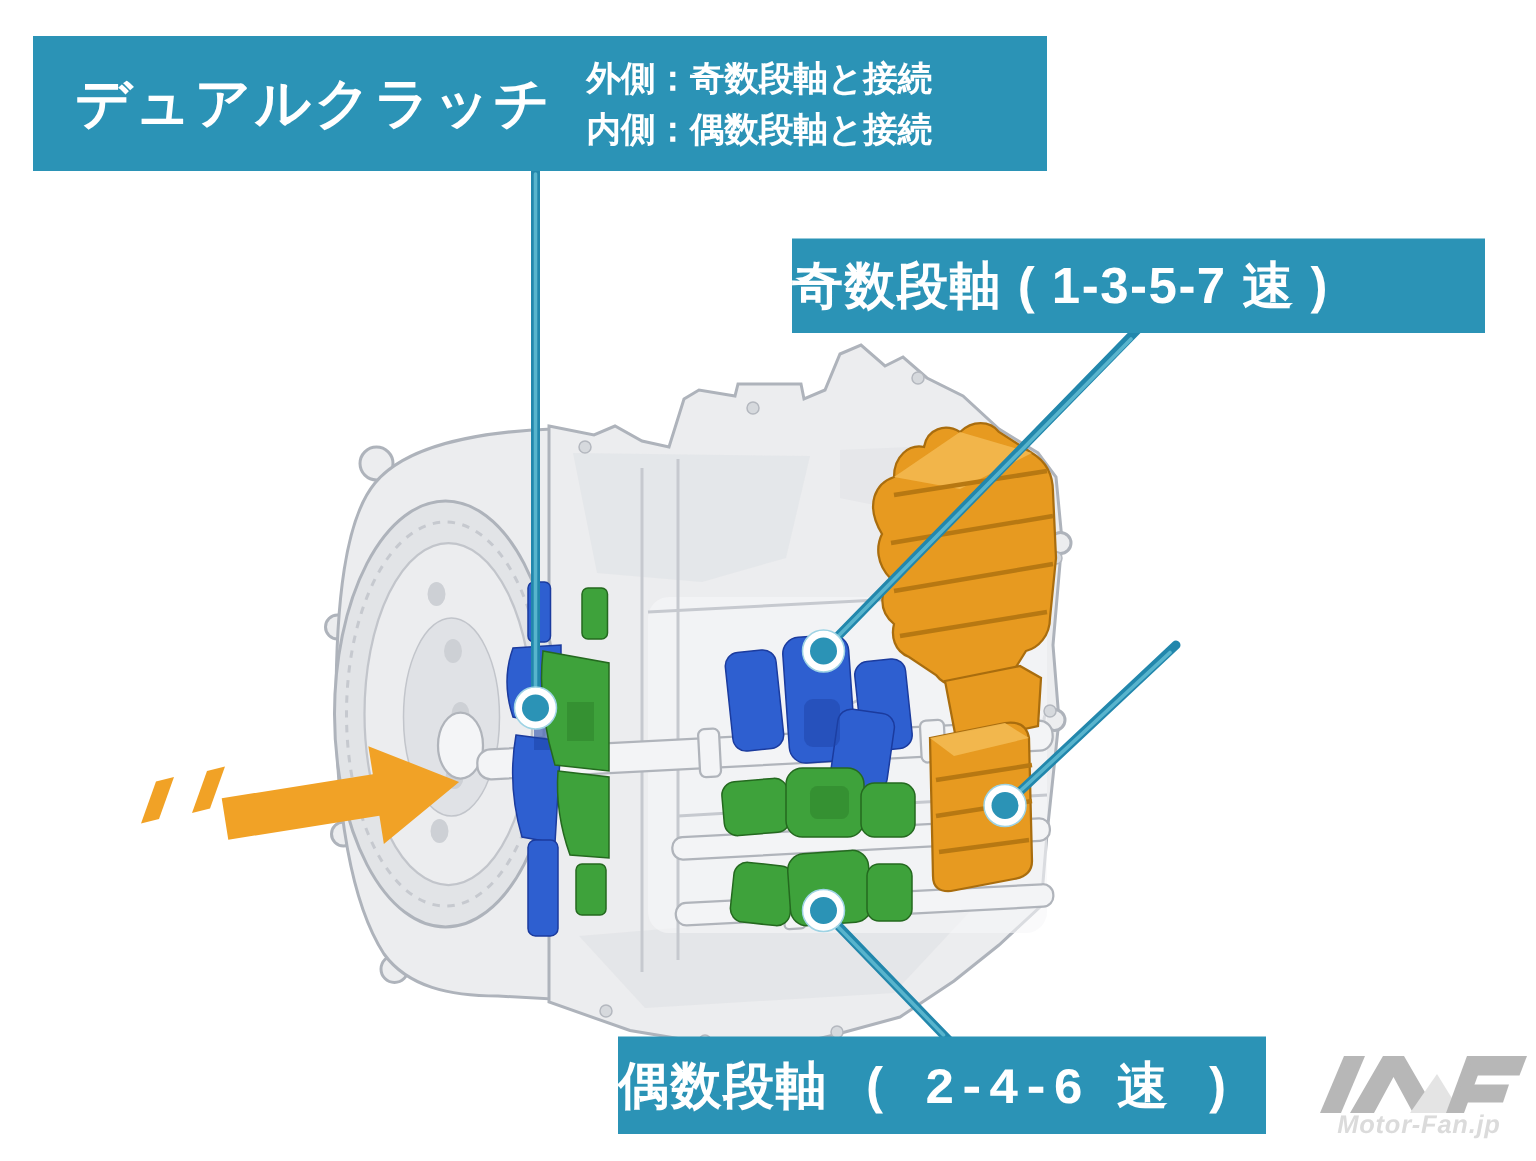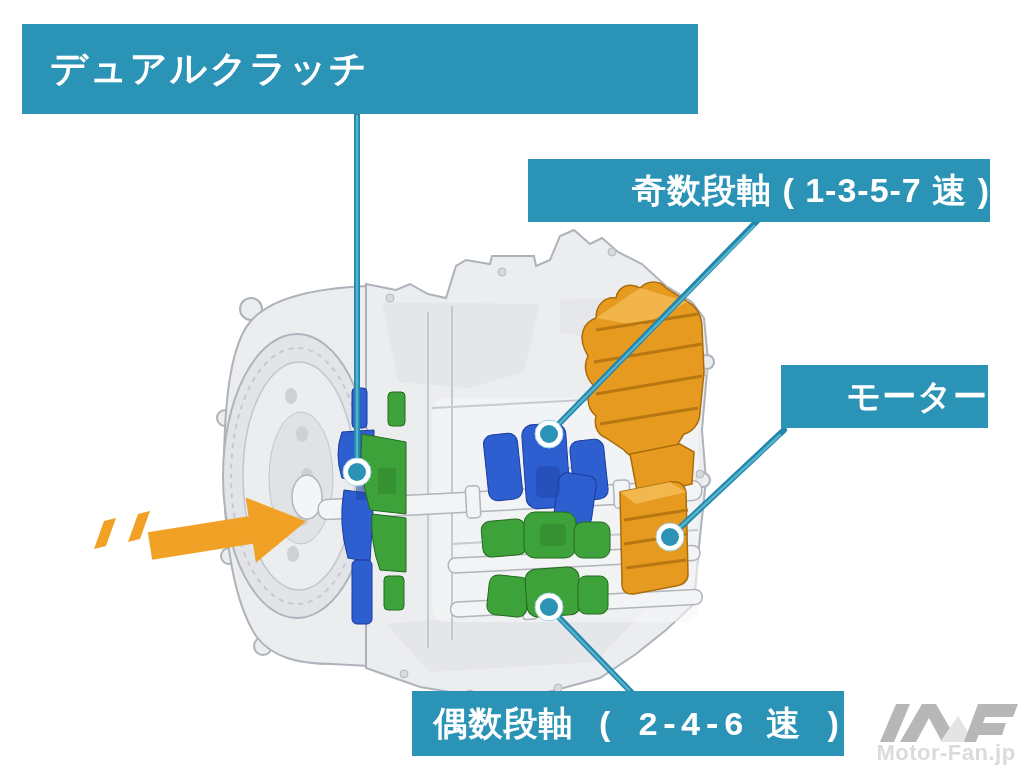--- a/index.html
+++ b/index.html
@@ -23,34 +23,34 @@
   .motorStripe{stroke:var(--motor-dark,#B77812);stroke-width:3;fill:none;}
   .motorTop{fill:var(--motor-light,#F3BA52);stroke:none;}
   .orangeFill{fill:var(--orange,#F1A226);stroke:none;}
   .leadBase{stroke:var(--teal-line,#2287AC);stroke-width:6;fill:none;stroke-linecap:round;}
   .leadCore{stroke:#58B4CD;stroke-width:2.4;fill:none;stroke-linecap:round;}
   .wmGray{fill:var(--watermark-logo,#B7B7B7);stroke:none;}
 
   
   .callout{
     position:absolute;background:var(--teal,#2B93B6);color:#ffffff;font-weight:700;
-    display:flex;align-items:center;justify-content:flex-end;box-sizing:border-box;
+    display:flex;align-items:center;justify-content:flex-start;box-sizing:border-box;
   }
   .top-box{justify-content:flex-start;}
   .top-label{font-size:37px;padding-left:28px;letter-spacing:2px;white-space:nowrap;}
   .top-notes{margin-left:22px;font-size:23px;line-height:1.5;text-align:left;white-space:nowrap;}
   .callout-label{font-size:34px;letter-spacing:1px;white-space:nowrap;}
   .engine-label{
     position:absolute;left:28px;top:376px;width:192px;text-align:center;
     color:var(--orange,#F1A226);font-weight:800;font-size:40px;line-height:1.2;
   }
   .engine-label div{white-space:nowrap;}
   .wm-text{
     position:absolute;left:870px;top:740px;width:152px;text-align:center;
-    color:var(--watermark-text,#DBDBDB);font-size:22px;font-weight:600;letter-spacing:.5px;
+    color:var(--watermark-text,#DBDBDB);font-size:17px;font-weight:600;letter-spacing:.5px;font-style:italic;
   }
 </style>
 </head>
 <body>
 
 <div id="canvas">
 
   <svg id="diagram-svg" viewBox="0 0 1024 774" aria-hidden="true">
 
     <g>
@@ -193,29 +193,30 @@
       <polygon class="wmGray" points="22,46 44,8 58,8 80,46 64,46 51,22 38,46"></polygon>
       <polygon points="62,46 80,20 96,46" fill="#E4E4E4"></polygon>
       <polygon class="wmGray" points="86,46 100,8 112,8 98,46"></polygon>
       <polygon class="wmGray" points="100,8 140,8 135,21 105,21"></polygon>
       <polygon class="wmGray" points="96,27 128,27 124,39 92,39"></polygon>
     </g>
   </svg>
 
   <div class="callout top-box" style="left:22px;top:24px;width:676px;height:90px;">
     <div class="top-label">デュアルクラッチ</div>
+    <div class="top-notes">
+      <div>外側：奇数段軸と接続</div>
+      <div>内側：偶数段軸と接続</div>
+    </div>
   </div>
 
   <div class="callout" style="left:528px;top:159px;width:462px;height:63px;">
     <div class="callout-label">奇数段軸 ( 1-3-5-7 速 )</div>
   </div>
 
-  <div class="callout" style="left:781px;top:365px;width:207px;height:63px;">
-    <div class="callout-label">モーター</div>
-  </div>
 
   <div class="callout" style="left:412px;top:691px;width:432px;height:65px;font-family:Liberation Mono, monospace;">
     <div class="callout-label">偶数段軸 ( 2-4-6 速 )</div>
   </div>
 
 
   <div class="wm-text">Motor-Fan.jp</div>
 </div>
 
 </body></html>

